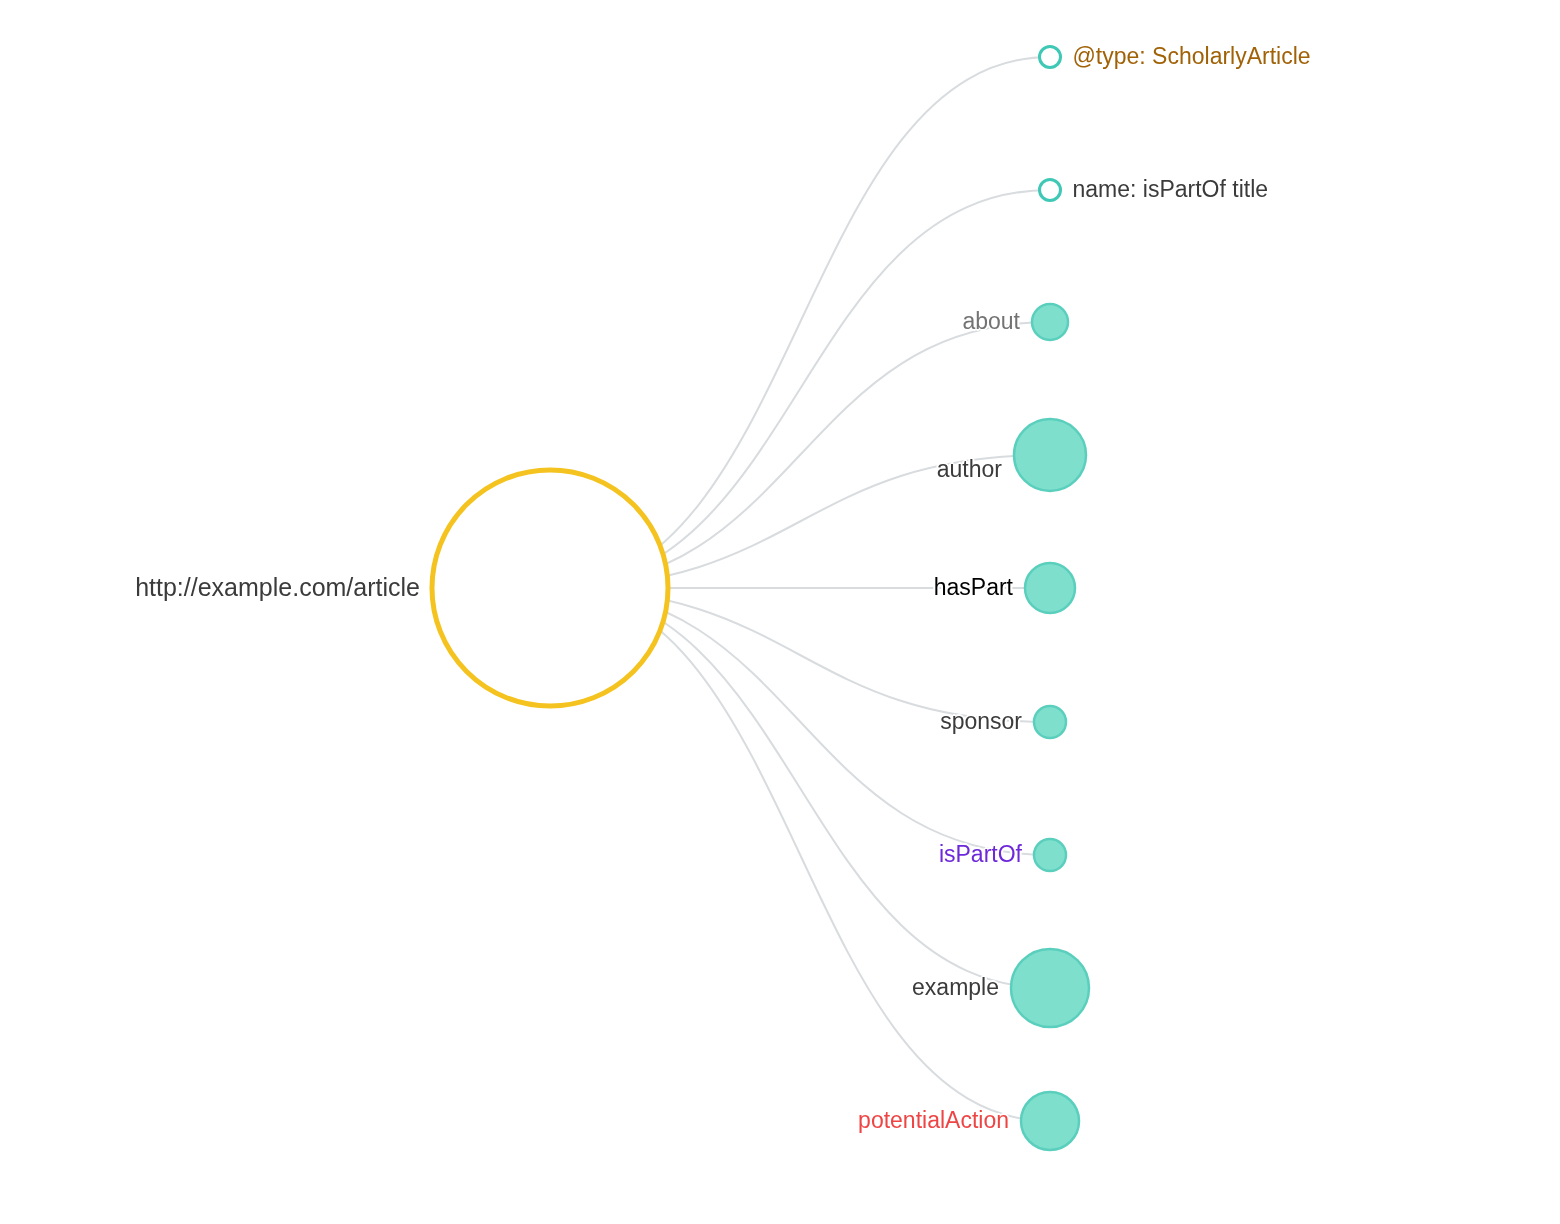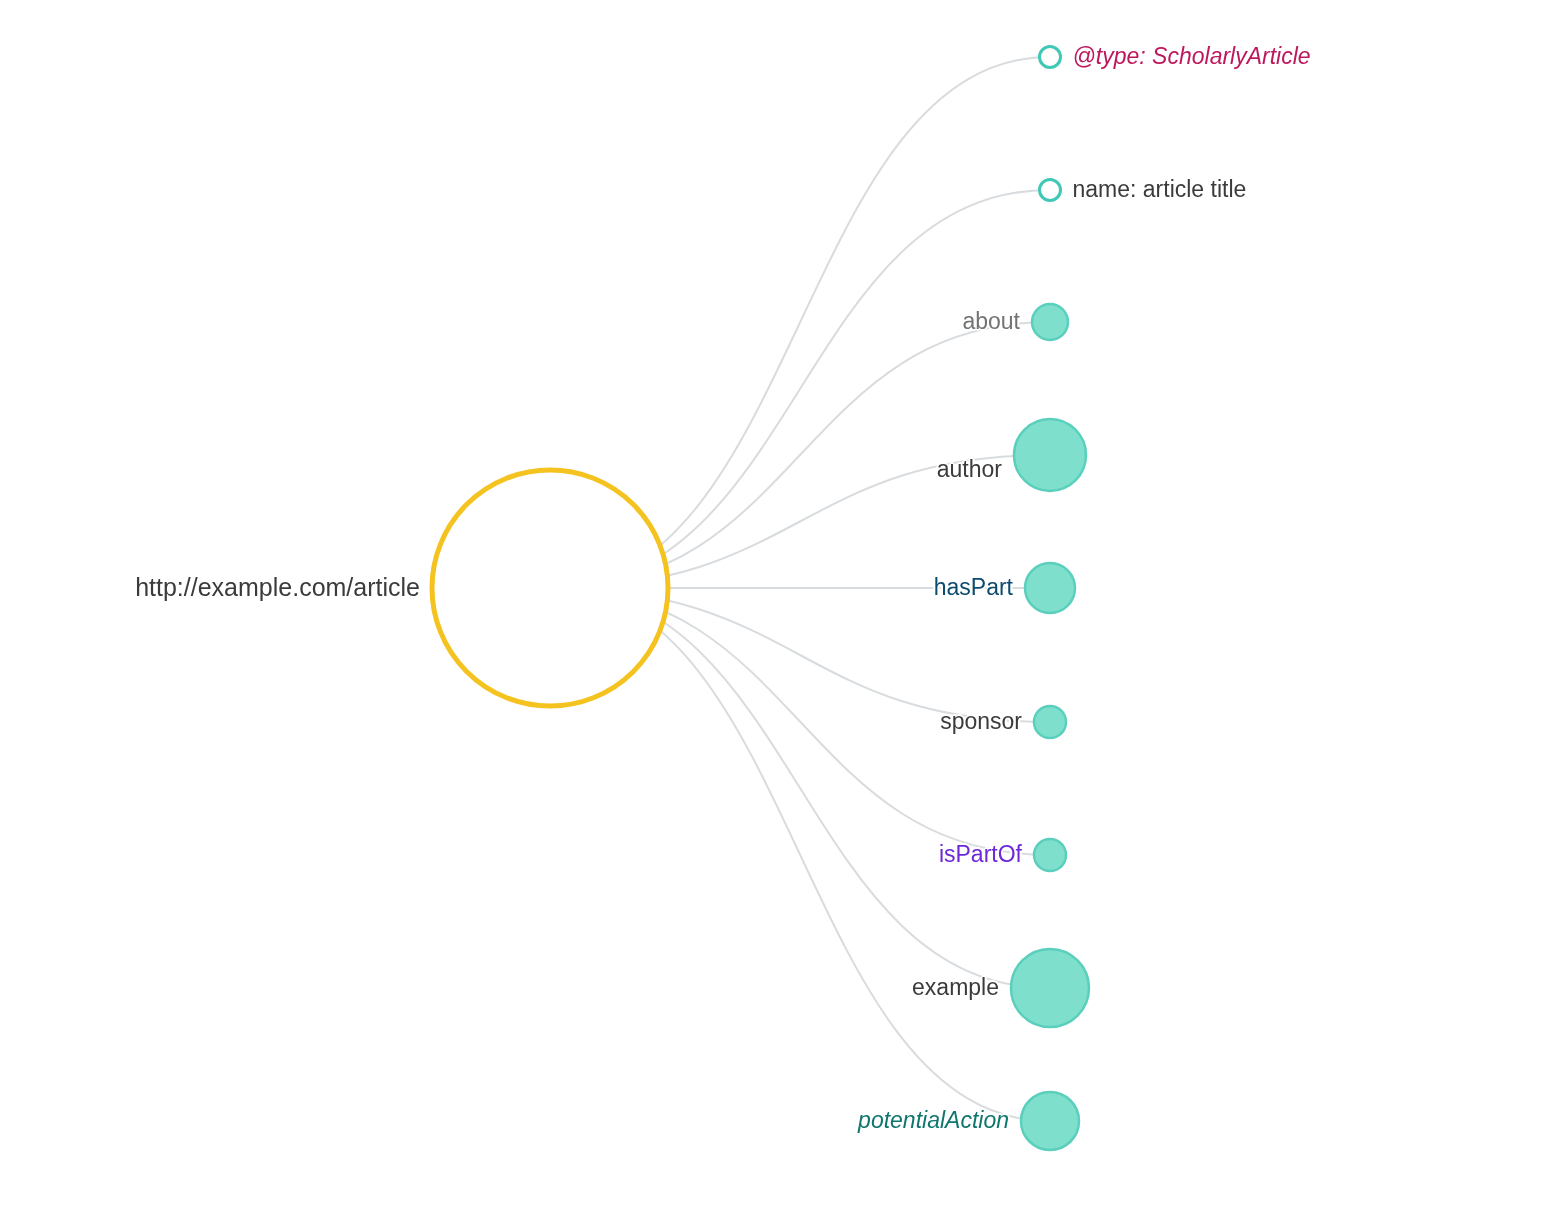--- a/index.html
+++ b/index.html
@@ -67,23 +67,23 @@
       <circle cx="1050" cy="322" r="18" fill="#7ee0cc" stroke="#5bcfbd" stroke-width="2.5"></circle>
       <circle cx="1050" cy="455" r="36" fill="#7ee0cc" stroke="#5bcfbd" stroke-width="2.5"></circle>
       <circle cx="1050" cy="588" r="25" fill="#7ee0cc" stroke="#5bcfbd" stroke-width="2.5"></circle>
       <circle cx="1050" cy="722" r="16" fill="#7ee0cc" stroke="#5bcfbd" stroke-width="2.5"></circle>
       <circle cx="1050" cy="855" r="16" fill="#7ee0cc" stroke="#5bcfbd" stroke-width="2.5"></circle>
       <circle cx="1050" cy="988" r="39" fill="#7ee0cc" stroke="#5bcfbd" stroke-width="2.5"></circle>
       <circle cx="1050" cy="1121" r="29" fill="#7ee0cc" stroke="#5bcfbd" stroke-width="2.5"></circle>
     </svg>
   <div class="labels" id="labels">
       <div class="label root-label" style="right: 1140px; top: 588px; margin-left: 48px;">http://example.com/article</div>
-      <div class="label" style="left: 1072.5px; top: 57px; color: #be185d; font-style: italic;">@type: ScholarlyArticle</div>
-      <div class="label" style="left: 1072.5px; top: 190px; color: rgb(59, 59, 59);">name: article title</div>
+      <div class="label" style="left: 1072.5px; top: 57px; color: #a16207;">@type: ScholarlyArticle</div>
+      <div class="label" style="left: 1072.5px; top: 190px; color: rgb(59, 59, 59);">name: isPartOf title</div>
       <div class="label" style="right: 540px; top: 322px; color: #737373;">about</div>
       <div class="label" style="right: 558px; top: 455px; color: rgb(59, 59, 59); margin-top: 15px;">author</div>
-      <div class="label" style="right: 547px; top: 588px; color: #0c4a6e;">hasPart</div>
+      <div class="label" style="right: 547px; top: 588px; color: #000000;">hasPart</div>
       <div class="label" style="right: 538px; top: 722px; color: rgb(59, 59, 59);">sponsor</div>
       <div class="label" style="right: 538px; top: 855px; color: #6d28d9;">isPartOf</div>
       <div class="label" style="right: 561px; top: 988px; color: rgb(59, 59, 59);">example</div>
-      <div class="label" style="right: 551px; top: 1121px; color: #0f766e; font-style: italic;">potentialAction</div>
+      <div class="label" style="right: 551px; top: 1121px; color: #ef4444;">potentialAction</div>
     </div>
 </div>
 
 </body></html>

